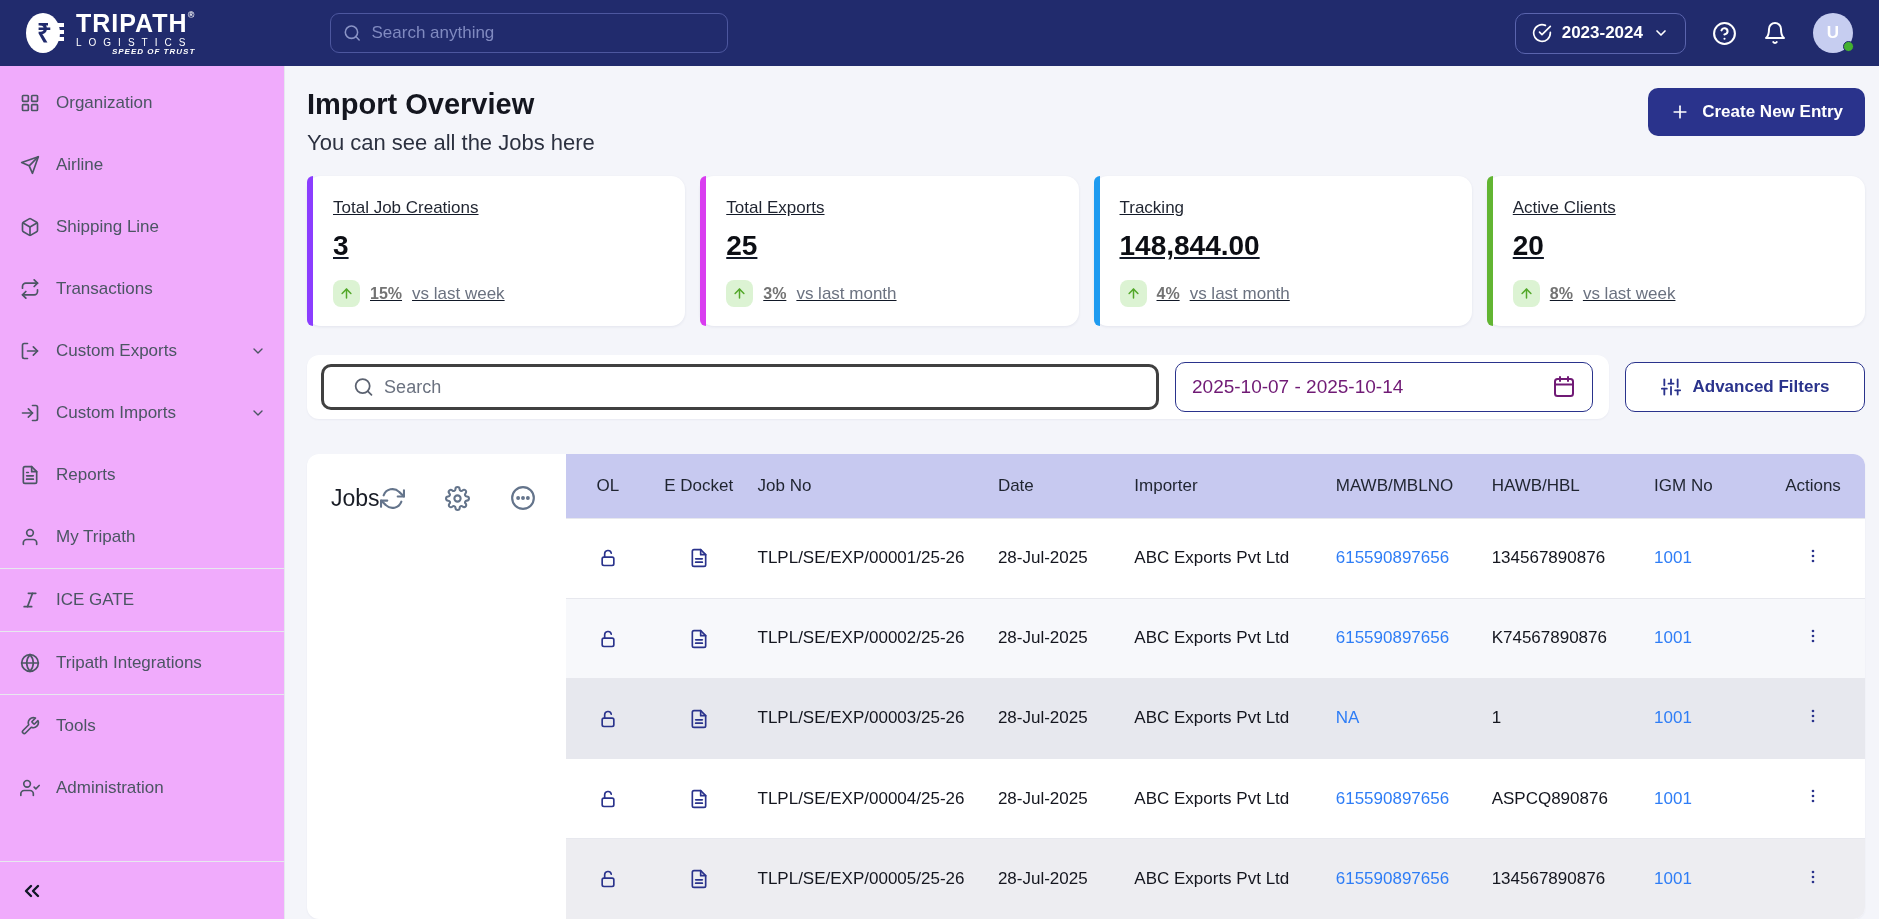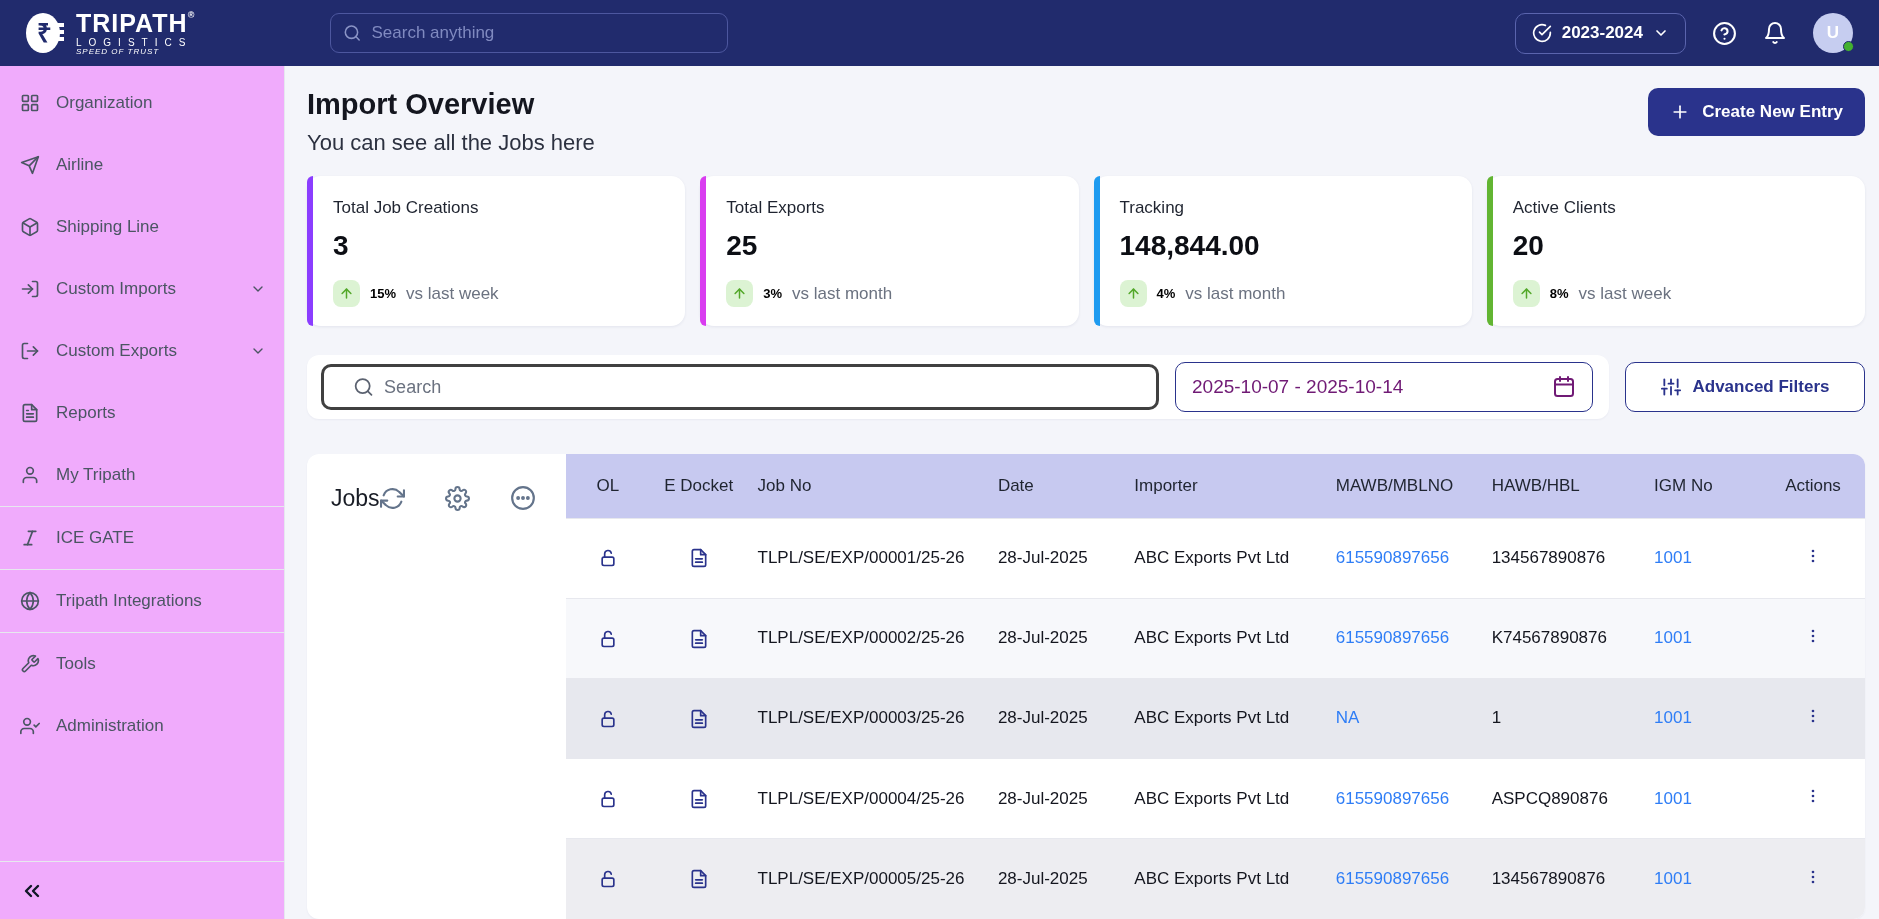--- a/index.html
+++ b/index.html
@@ -7,21 +7,21 @@
     font-family:"Liberation Sans", sans-serif; color:#111827; }
 
   
   .navbar { height:66px; background:#212b6d; display:flex; align-items:center; padding:0 26px 0 24px; }
   .brand { display:flex; align-items:center; gap:8px; min-width:260px; }
   .brand-mark { width:44px; height:48px; }
   .brand-text { line-height:1; color:#fff; }
   .brand-name { font-size:25px; font-weight:bold; letter-spacing:1px; }
   .brand-reg { font-size:9px; vertical-align:top; }
   .brand-sub { font-size:10px; letter-spacing:7px; margin-top:2px; }
-  .brand-tag { font-size:8px; font-weight:normal; font-style:italic; letter-spacing:1px; text-align:left; margin-top:0; }
+  .brand-tag { font-size:8px; font-weight:bold; font-style:italic; letter-spacing:1px; text-align:right; margin-top:0; }
   .nav-search { margin-left:46px; width:398px; height:40px; background:transparent; border:1px solid #4d579f;
     border-radius:9px; display:flex; align-items:center; padding:0 12px; gap:10px; color:#8b94c6; }
   .nav-search input { background:transparent; border:none; outline:none; color:#cdd3f0; font-size:17px; width:100%; }
   .nav-search input::placeholder { color:#808ac0; }
   .nav-right { margin-left:auto; display:flex; align-items:center; gap:26px; }
   .year-pill { height:41px; border:1px solid #5a64ad; border-radius:10px; display:flex; align-items:center;
     gap:10px; padding:0 16px; color:#fff; font-size:17px; font-weight:bold; cursor:pointer; }
   .icon-btn { color:#fff; display:flex; align-items:center; }
   .avatar { width:40px; height:40px; border-radius:50%; background:#c6cdf0; color:#fff; font-weight:bold;
     font-size:17px; display:flex; align-items:center; justify-content:center; position:relative; }
@@ -42,34 +42,34 @@
 
   
   .page-head { display:flex; align-items:flex-start; }
   .page-title { font-size:29px; font-weight:bold; color:#14161f; }
   .page-sub { font-size:22px; color:#2c3140; margin-top:9px; }
   .create-btn { margin-left:auto; height:48px; padding:0 22px; background:#2a338c; color:#fff; border:none;
     border-radius:10px; font-size:17px; font-weight:bold; display:flex; align-items:center; gap:12px; cursor:pointer;
     font-family:"Liberation Sans", sans-serif; }
 
   
-  .stats { display:flex; gap:15px; margin-top:20px; }
+  .stats { display:flex; gap:15px; margin-top:20px;text-decoration:underline; }
   .card { flex:1; background:#fff; border-radius:14px; height:150px; padding:22px 22px 20px 26px; position:relative;
     box-shadow:0 1px 3px rgba(30,35,90,.08); }
   .card::before { content:""; position:absolute; left:0; top:0; bottom:0; width:6px; border-radius:14px 0 0 14px; }
   .card.c0::before { background:#8b3dff; }
   .card.c1::before { background:#d93df0; }
   .card.c2::before { background:#1e9bf0; }
   .card.c3::before { background:#62b532; }
   .card-label { font-size:17px; color:#1f2430; }
   .card-value { font-size:28px; font-weight:bold; margin-top:12px; color:#0c0e14; }
   .card-delta { display:flex; align-items:center; gap:10px; margin-top:18px; }
   .delta-badge { width:27px; height:27px; border-radius:8px; background:#dcf3d3; color:#53a82a;
     display:flex; align-items:center; justify-content:center; }
-  .delta-pct { color:#000000; font-size:13px; font-weight:bold; }
+  .delta-pct { color:#737373; font-size:16px; font-weight:bold; }
   .delta-cmp { color:#6b7280; font-size:17px; }
 
   
   .filter-row { display:flex; margin-top:29px; gap:16px; }
   .filter-card { background:#fff; border-radius:12px; height:64px; flex:1; display:flex; align-items:center;
     padding:0 16px 0 14px; gap:16px; box-shadow:0 1px 2px rgba(30,35,90,.05); }
   .search-box { flex:1; height:46px; border:3px solid #404040; border-radius:10px; display:flex; align-items:center;
     gap:10px; padding:0 29px; color:#5b6270; background:#fff; }
   .search-box input { border:none; outline:none; font-size:18px; width:100%; color:#1f2430; }
   .search-box input::placeholder { color:#6b7280; }
@@ -180,36 +180,45 @@
     <div class="side-item">
       <svg width="20" height="20" viewBox="0 0 24 24" fill="none" stroke="currentColor" stroke-width="2" stroke-linejoin="round">
           <path d="M21 16V8a2 2 0 0 0-1-1.73l-7-4a2 2 0 0 0-2 0l-7 4A2 2 0 0 0 3 8v8a2 2 0 0 0 1 1.73l7 4a2 2 0 0 0 2 0l7-4A2 2 0 0 0 21 16z"></path>
           <path d="M3.27 6.96 12 12.01l8.73-5.05"></path>
           <path d="M12 22.08V12"></path>
         </svg>
       <span>Shipping Line</span>
     </div>
     <div class="side-item">
       <svg width="20" height="20" viewBox="0 0 24 24" fill="none" stroke="currentColor" stroke-width="2" stroke-linecap="round" stroke-linejoin="round">
+          <path d="m17 1 4 4-4 4"></path>
+          <path d="M3 11V9a4 4 0 0 1 4-4h14"></path>
+          <path d="m7 23-4-4 4-4"></path>
+          <path d="M21 13v2a4 4 0 0 1-4 4H3"></path>
+        </svg>
+      <span>Transactions</span>
+    </div>
+    <div class="side-item">
+      <svg width="20" height="20" viewBox="0 0 24 24" fill="none" stroke="currentColor" stroke-width="2" stroke-linecap="round" stroke-linejoin="round">
+          <path d="M9 21H5a2 2 0 0 1-2-2V5a2 2 0 0 1 2-2h4"></path>
+          <path d="m16 17 5-5-5-5"></path>
+          <path d="M21 12H9"></path>
+        </svg>
+      <span>Custom Exports</span>
+      <svg class="chev" width="16" height="16" viewBox="0 0 24 24" fill="none" stroke="currentColor" stroke-width="2" stroke-linecap="round" stroke-linejoin="round">
+          <path d="m6 9 6 6 6-6"></path>
+        </svg>
+    </div>
+    <div class="side-item">
+      <svg width="20" height="20" viewBox="0 0 24 24" fill="none" stroke="currentColor" stroke-width="2" stroke-linecap="round" stroke-linejoin="round">
           <path d="M15 3h4a2 2 0 0 1 2 2v14a2 2 0 0 1-2 2h-4"></path>
           <path d="m10 17 5-5-5-5"></path>
           <path d="M15 12H3"></path>
         </svg>
       <span>Custom Imports</span>
-      <svg class="chev" width="16" height="16" viewBox="0 0 24 24" fill="none" stroke="currentColor" stroke-width="2" stroke-linecap="round" stroke-linejoin="round">
-          <path d="m6 9 6 6 6-6"></path>
-        </svg>
-    </div>
-    <div class="side-item">
-      <svg width="20" height="20" viewBox="0 0 24 24" fill="none" stroke="currentColor" stroke-width="2" stroke-linecap="round" stroke-linejoin="round">
-          <path d="M9 21H5a2 2 0 0 1-2-2V5a2 2 0 0 1 2-2h4"></path>
-          <path d="m16 17 5-5-5-5"></path>
-          <path d="M21 12H9"></path>
-        </svg>
-      <span>Custom Exports</span>
       <svg class="chev" width="16" height="16" viewBox="0 0 24 24" fill="none" stroke="currentColor" stroke-width="2" stroke-linecap="round" stroke-linejoin="round">
           <path d="m6 9 6 6 6-6"></path>
         </svg>
     </div>
     <div class="side-item">
       <svg width="20" height="20" viewBox="0 0 24 24" fill="none" stroke="currentColor" stroke-width="2" stroke-linecap="round" stroke-linejoin="round">
           <path d="M14 2H6a2 2 0 0 0-2 2v16a2 2 0 0 0 2 2h12a2 2 0 0 0 2-2V8z"></path>
           <path d="M14 2v6h6"></path>
           <path d="M16 13H8"></path>
           <path d="M16 17H8"></path>

